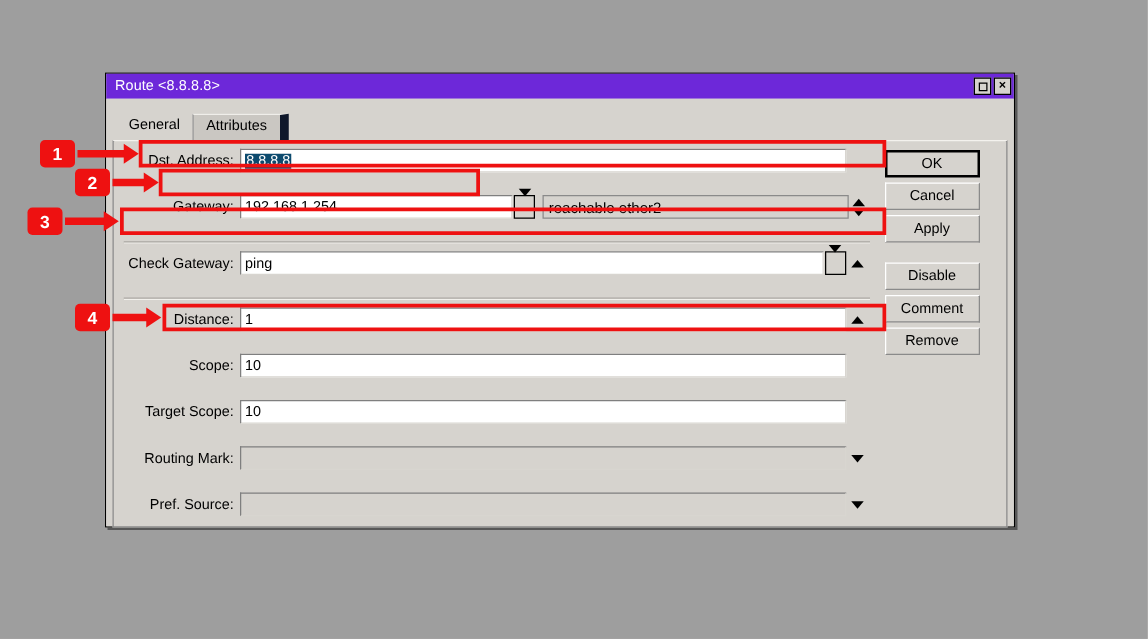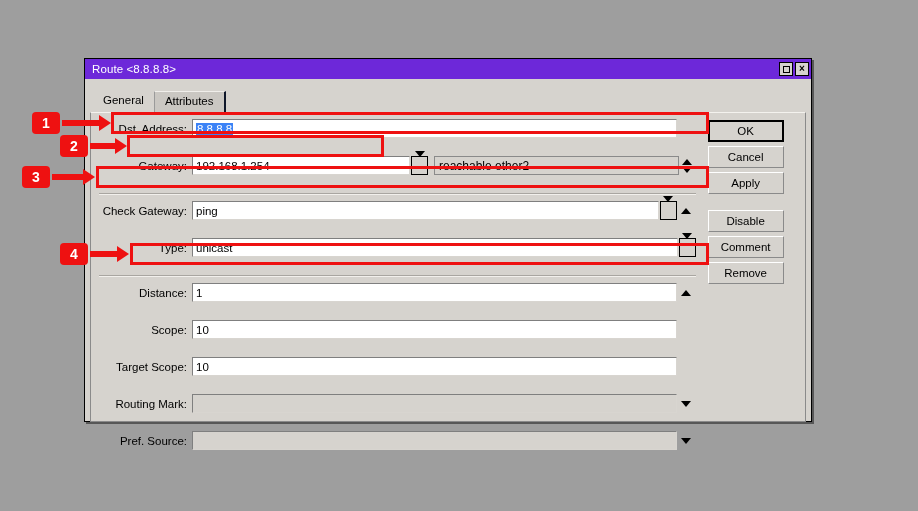--- a/index.html
+++ b/index.html
@@ -74,21 +74,21 @@
     box-sizing: border-box;
     height: 21px;
   }
   .tab.active {
     background: #d6d3ce;
     border: none;
   }
   .tab.inactive {
     background: #cac7c2;
     border-left: 1px solid #9a9a9a;
-    border-right: 2px solid #0f172a;
+    border-right: 7px solid #0f172a;
     border-top: 1px solid #f0eeea;
   }
 
   
   .panel {
     position: relative;
     background: #d6d3ce;
     border: 1px solid #8a8a8a;
     border-top-color: #f4f2ee;
     height: 310px;
@@ -124,21 +124,21 @@
     box-sizing: border-box;
     font-size: 11.5px;
     color: #000;
     padding: 2px 3px;
     line-height: 14px;
     overflow: hidden;
     white-space: nowrap;
   }
   .field.disabled { background: #d6d3ce; }
   .sel {
-    background: #3b82f6;
+    background: #0c4a6e;
     color: #ffffff;
     padding: 0 1px;
   }
 
   
   .ddbox {
     width: 17px; height: 19px;
     background: #d6d3ce;
     border: 1px solid #000;
     box-sizing: border-box;
@@ -317,29 +317,20 @@
               <div class="ddbox">
                 <span class="glyph">
                   <span class="bar"></span><span class="tri-d"></span>
                 </span>
               </div>
               <div class="arrow-only">
                 <span class="tri-u"></span>
               </div>
             </div>
 
-            <div class="row">
-              <div class="lbl lblw">Type:</div>
-              <div class="field">unicast</div>
-              <div class="ddbox">
-                <span class="glyph">
-                  <span class="bar"></span><span class="tri-d"></span>
-                </span>
-              </div>
-            </div>
 
             <div class="sep"></div>
 
             <div class="row">
               <div class="lbl lblw">Distance:</div>
               <div class="field">1</div>
               <div class="arrow-only">
                 <span class="tri-u"></span>
               </div>
             </div>

